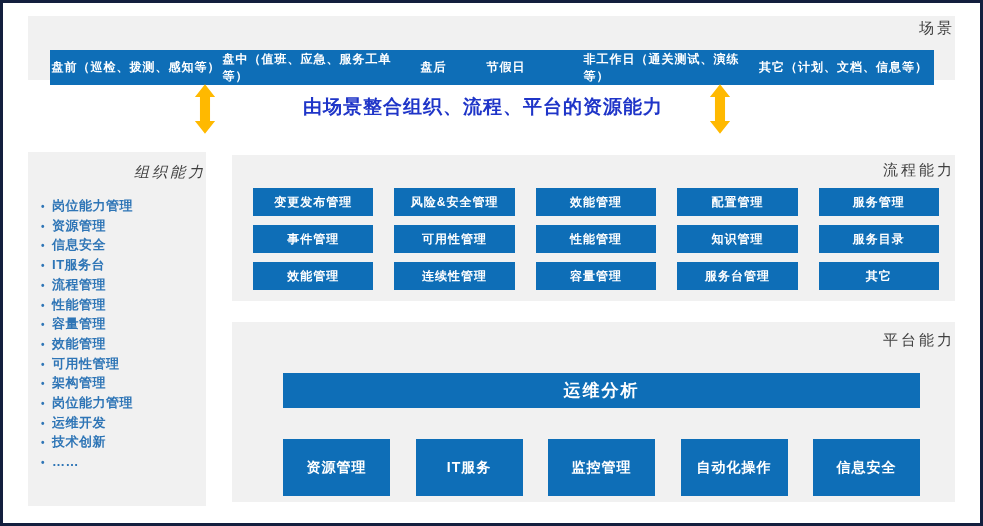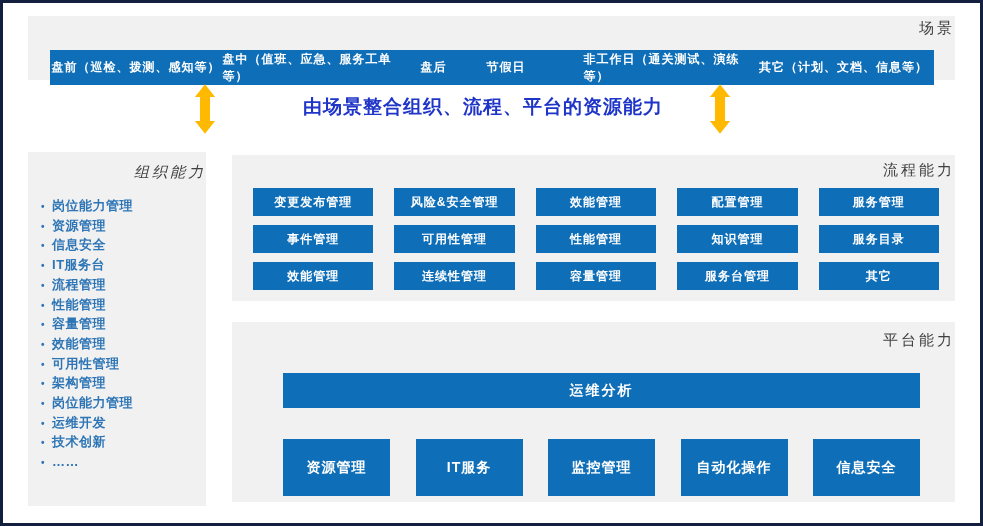--- a/index.html
+++ b/index.html
@@ -66,21 +66,21 @@
     height:28px;background:var(--button-blue);color:#fff;
     font-size:12px;font-weight:700;letter-spacing:1px;
     display:flex;align-items:center;justify-content:center;
   }
 
   
   .plat{left:229px;top:319px;width:723px;height:180px;}
   .plat .sec-title{margin-top:9px;}
   .plat-bar{
     position:absolute;left:51px;top:51px;width:637px;height:35px;
-    background:var(--button-blue);color:#fff;font-size:14px;font-weight:600;letter-spacing:2px;
+    background:var(--button-blue);color:#fff;font-size:17px;font-weight:600;letter-spacing:2px;
     display:flex;align-items:center;justify-content:center;
   }
   .plat-row{position:absolute;left:51px;top:117px;width:637px;display:flex;justify-content:space-between;}
   .plat-box{
     width:107px;height:57px;background:var(--button-blue);color:#fff;
     font-size:14px;font-weight:600;letter-spacing:1px;
     display:flex;align-items:center;justify-content:center;
   }
 </style>
 </head>

